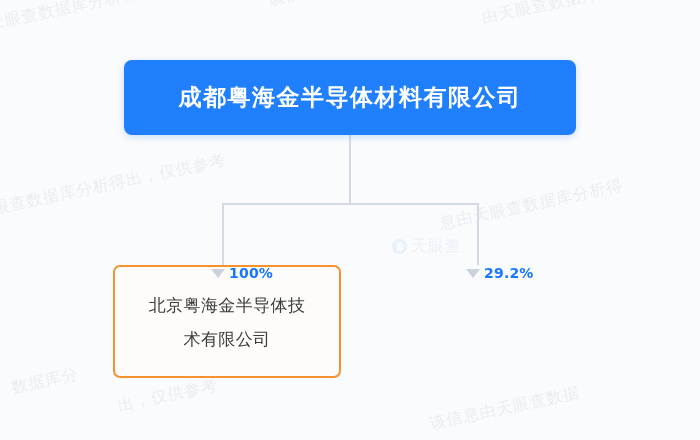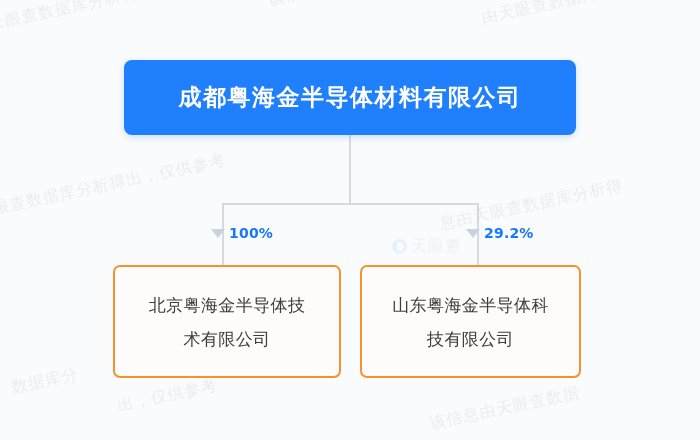--- a/index.html
+++ b/index.html
@@ -121,20 +121,21 @@
     background: #d3dae4;
   }
 
   
   .edge-label {
     position: absolute;
     display: flex;
     align-items: center;
     gap: 4px;
     z-index: 3;
+    margin-top: 40px;
   }
   .edge-label.left  { left: 211px; top: 225px; }
   .edge-label.right { left: 466px; top: 225px; }
   .arrow-down {
     width: 0;
     height: 0;
     border-left: 7px solid transparent;
     border-right: 7px solid transparent;
     border-top: 9px solid #c9d2dd;
   }
@@ -231,17 +232,14 @@
     <span class="pct">100%</span>
   </div>
   <div class="edge-label right">
     <span class="arrow-down"></span>
     <span class="pct">29.2%</span>
   </div>
 
   <div class="node-child left">
     <span class="node-child-label">北京粤海金半导体技术有限公司</span>
   </div>
-  <div class="node-child right">
-    <span class="node-child-label">山东粤海金半导体科技有限公司</span>
-  </div>
 
 </div>
 
 </body></html>

